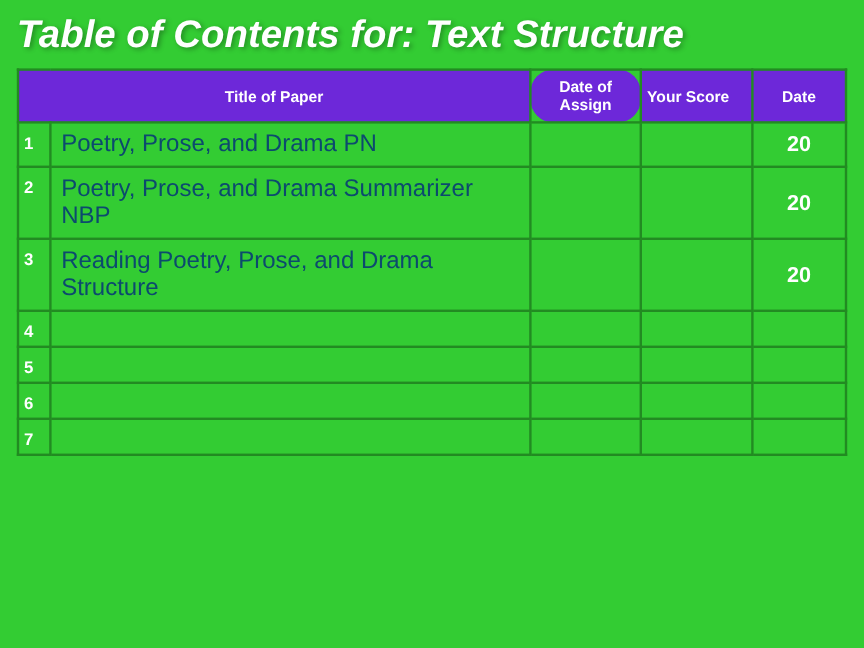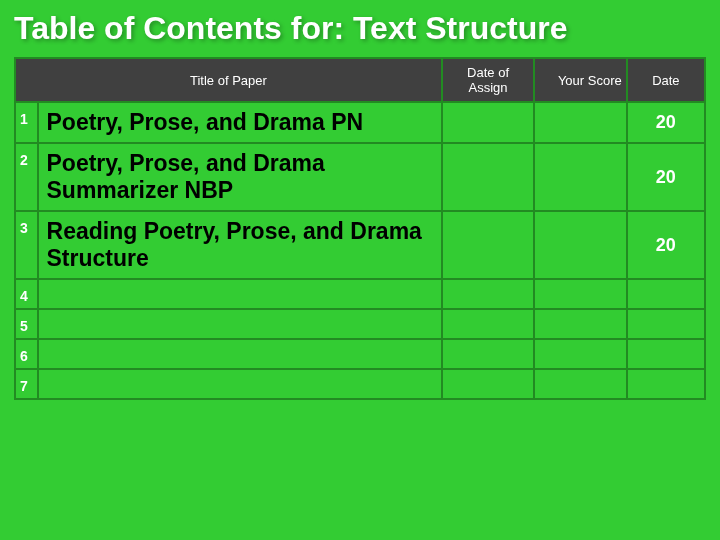--- a/index.html
+++ b/index.html
@@ -18,55 +18,57 @@
       background: #33cc33;
       padding: 10px 14px 10px 14px;
     }
 
     .page-title {
       font-size: 32px;
       font-weight: bold;
       color: white;
       text-shadow: 2px 2px 4px rgba(0,0,0,0.3);
       margin-bottom: 10px;
+      font-style: italic;
     }
 
     table {
       width: 100%;
       border-collapse: collapse;
       background: #33cc33;
     }
 
     th, td {
       border: 2px solid #228B22;
       padding: 4px 6px;
       vertical-align: middle;
     }
 
     thead th {
-      background: #404040;
+      background: #6d28d9;
       color: white;
       font-size: 13px;
-      font-weight: normal;
+      font-weight: bold;
       text-align: center;
     }
 
     thead th.title-col {
       width: 60%;
       text-align: center;
     }
 
     thead th.date-col {
       width: 13%;
       text-align: center;
+      border-radius: 19px;
     }
 
     thead th.score-col {
       width: 13%;
-      text-align: right;
+      text-align: left;
     }
 
     thead th.worth-col {
       width: 11%;
       text-align: center;
     }
 
     tbody tr td {
       background: #33cc33;
       color: white;
@@ -76,23 +78,23 @@
       font-size: 14px;
       font-weight: bold;
       text-align: left;
       width: 28px;
       padding-left: 4px;
       vertical-align: top;
       padding-top: 8px;
     }
 
     tbody tr td.title-cell {
-      font-size: 23px;
-      font-weight: bold;
-      color: #000000;
+      font-size: 20px;
+      font-weight: normal;
+      color: #0c4a6e;
       padding: 6px 8px;
     }
 
     tbody tr td.date-cell,
     tbody tr td.score-cell,
     tbody tr td.worth-cell {
       text-align: center;
       font-size: 18px;
       font-weight: bold;
       color: white;

